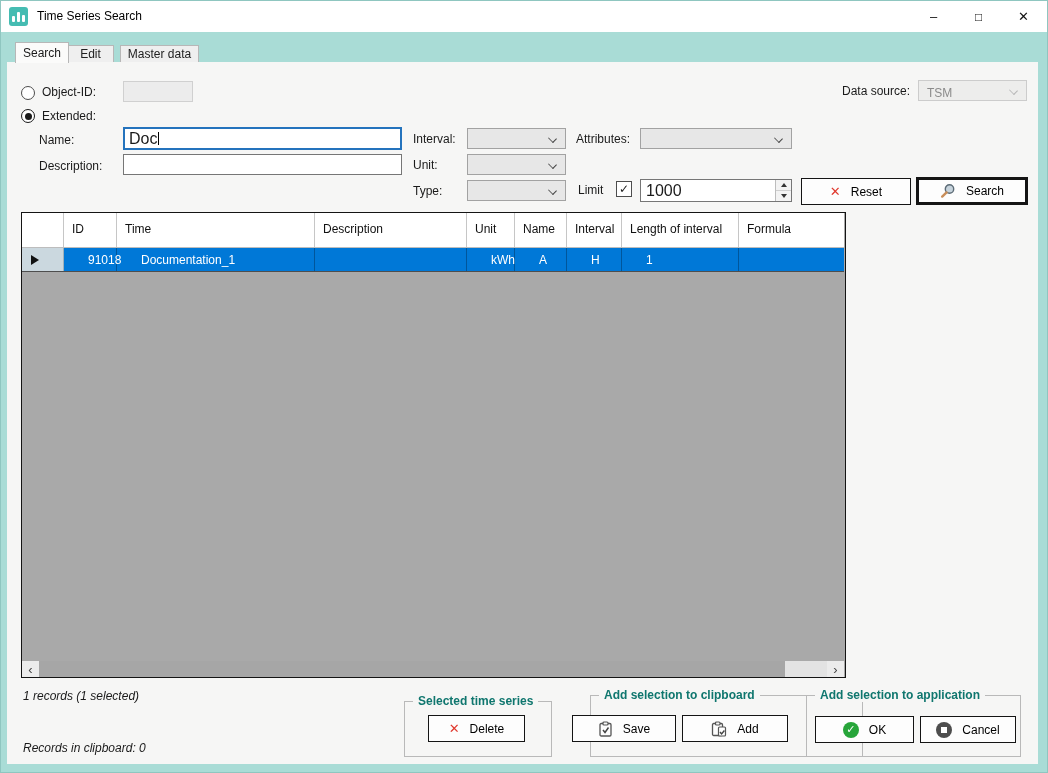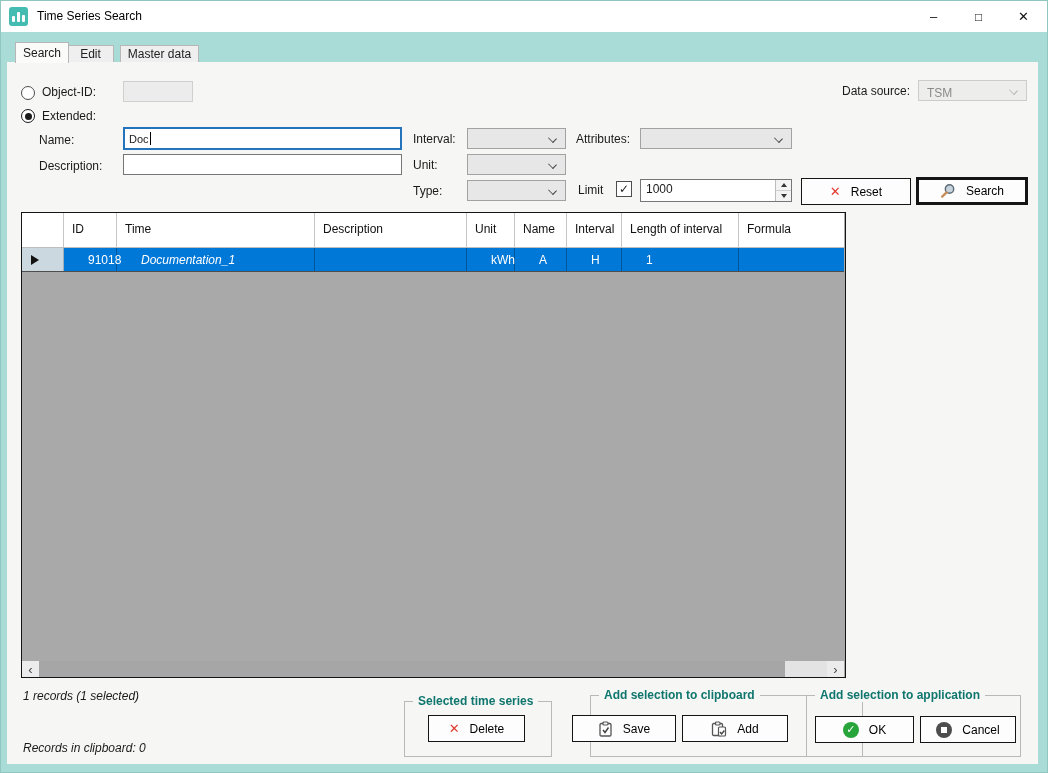--- a/index.html
+++ b/index.html
@@ -31,37 +31,37 @@
   
   .lbl { position:absolute; white-space:nowrap; }
 
   
   .radio { position:absolute; width:14px; height:14px; border:1px solid #4d4d4d; border-radius:50%; background:#fff; }
   .radio .dot { display:none; }
   .radio.checked { border-color:#1a1a1a; }
   .radio.checked .dot { display:block; width:7px; height:7px; background:#1a1a1a; border-radius:50%; margin:2.5px auto; }
 
   
-  .tinput { position:absolute; background:#fff; border:1px solid #767676; padding:0 4px; display:flex; align-items:center; font-size:11px; }
+  .tinput { position:absolute; background:#fff; border:1px solid #767676; padding:0 4px; display:flex; align-items:center; font-size:16px; }
   .tinput.disabled { background:#ececec; border-color:#d0d0d0; }
   .tinput.focused { border:2px solid #2473bd; }
   .caret { display:inline-block; width:1px; height:13px; background:#000; margin-left:1px; }
 
   
   .dd { position:absolute; background:#e7e7e7; border:1px solid #a2a2a2; display:flex; align-items:flex-end; padding:0 8px; }
   .dd .chev { position:absolute; right:9px; top:6px; width:7px; height:7px; border-right:1.5px solid #444; border-bottom:1.5px solid #444; transform:rotate(45deg) scale(1,0.8); }
   .dd.disabled { background:#ededec; border-color:#cccccc; color:#8a8a8a; }
   .dd.disabled .chev { border-color:#b6b6b6; }
 
   
   .cb { position:absolute; width:16px; height:16px; background:#fff; border:1px solid #4d4d4d; display:flex; align-items:center; justify-content:center; font-size:12px; color:#222; line-height:1; }
 
   
   .numwrap { position:absolute; background:#fff; border:1px solid #767676; display:flex; }
-  .numwrap .val { flex:1; padding:2px 5px; font-size:12px; }
+  .numwrap .val { flex:1; padding:2px 5px; font-size:16px; }
   .spin { width:16px; border-left:1px solid #bdbdbd; display:flex; flex-direction:column; }
   .spin .s { flex:1; display:flex; align-items:center; justify-content:center; background:#f3f3f3; }
   .spin .s.up { border-bottom:1px solid #cfcfcf; }
   .tri-up { width:0; height:0; border-left:3.5px solid transparent; border-right:3.5px solid transparent; border-bottom:4.5px solid #333; }
   .tri-dn { width:0; height:0; border-left:3.5px solid transparent; border-right:3.5px solid transparent; border-top:4.5px solid #333; }
 
   
   .btn { position:absolute; background:#fdfdfd; border:1.5px solid #141414; display:flex; align-items:center; justify-content:center; gap:10px; font-size:12px; color:#000; cursor:default; }
   .btn.default { border-width:3px; }
   .btn.thin { border-width:1.5px; }
@@ -211,21 +211,21 @@
       <div class="hc" style="width:52px;">Name</div>
       <div class="hc" style="width:55px;">Interval</div>
       <div class="hc" style="width:117px;">Length of interval</div>
       <div class="hc" style="width:105px; border-right:none;">Formula</div>
     </div>
     <div class="grow">
       <div class="rc sel" style="width:42px;">
           <span class="row-arrow"></span>
         </div>
       <div class="rc" style="width:53px;">91018</div>
-      <div class="rc" style="width:198px;font-style:italic;">Documentation_1</div>
+      <div class="rc" style="width:198px;">Documentation_1</div>
       <div class="rc" style="width:152px;"></div>
       <div class="rc" style="width:48px;">kWh</div>
       <div class="rc" style="width:52px;">A</div>
       <div class="rc" style="width:55px;">H</div>
       <div class="rc" style="width:117px;">1</div>
       <div class="rc" style="width:105px; border-right:none;"></div>
     </div>
     <div class="hscroll">
       <div class="sarrow">‹</div>
       <div class="sthumb"></div>

